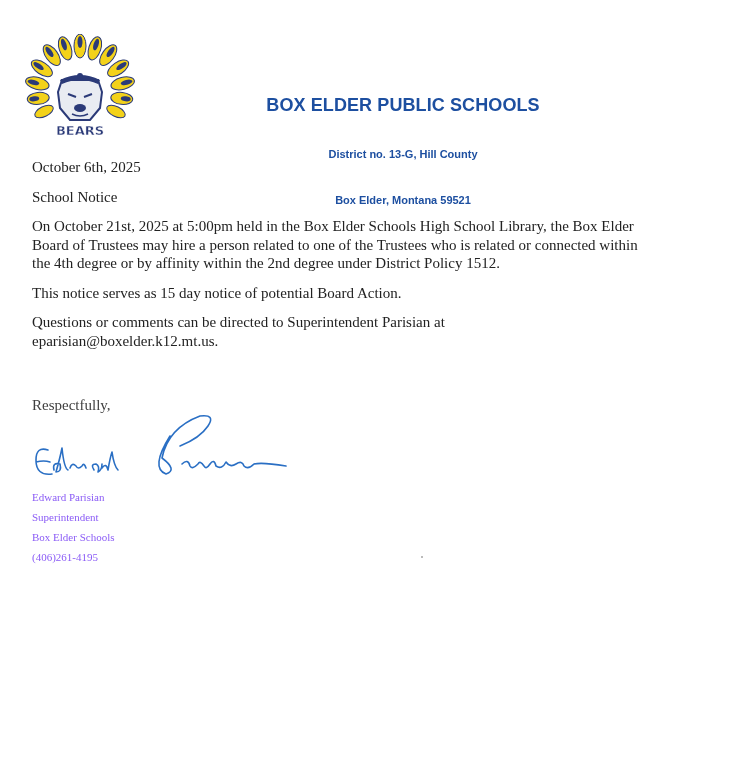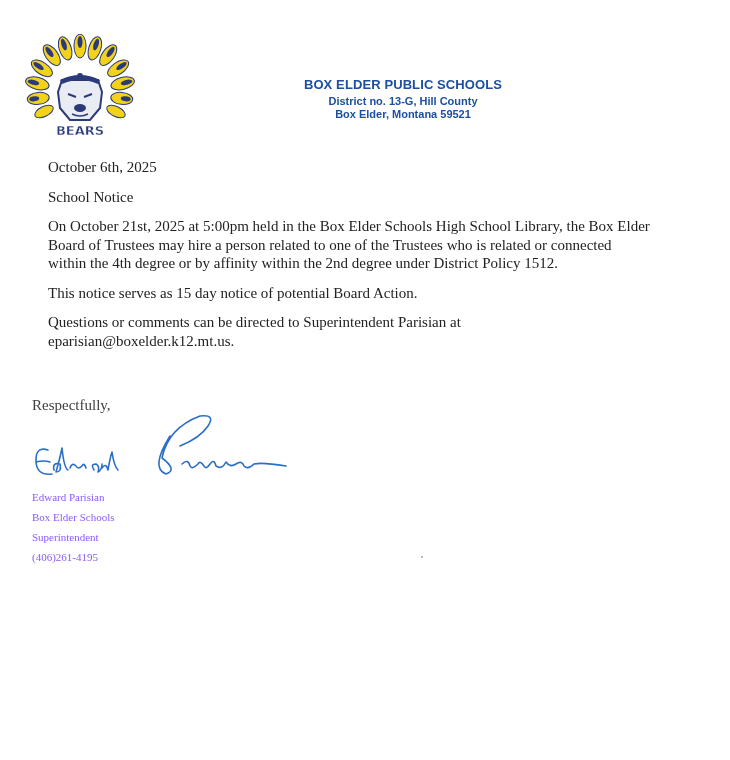--- a/index.html
+++ b/index.html
@@ -1,24 +1,24 @@
 <!DOCTYPE html>
 <html><head>
 <meta charset="utf-8">
 <style>
   html, body { margin: 0; padding: 0; background: #ffffff; }
   body { width: 730px; height: 760px; position: relative; overflow: hidden; }
   .logo { position: absolute; left: 24px; top: 34px; width: 112px; height: 106px; }
   .header { position: absolute; left: 240px; top: 75px; width: 326px; text-align: center;
             font-family: "Liberation Sans", sans-serif; color: #1d4fa0; }
-  .header .title { font-size: 13px; font-weight: bold; letter-spacing: 0.1px; line-height: 20px; }
-  .header .sub { font-size: 11px; font-weight: bold; line-height: 13px; }
+  .header .title { font-size: 18px; font-weight: bold; letter-spacing: 0.1px; line-height: 20px; margin-top: 20px; }
+  .header .sub { font-size: 11px; font-weight: bold; line-height: 13px; margin-top: 33px; }
   .body { position: absolute; left: 32px; top: 158px; width: 620px;
           font-family: "Liberation Serif", serif; font-size: 15px; color: #222; line-height: 18.5px; }
-  .body p { margin: 0 0 11px 16px; }
+  .body p { margin: 0 0 11px 0; }
   .closing { position: absolute; left: 32px; top: 397px; font-family: "Liberation Serif", serif;
              font-size: 15px; color: #404040; }
   .sig { position: absolute; left: 30px; top: 408px; width: 262px; height: 80px; }
   .signoff { position: absolute; left: 32px; top: 487px; font-family: "Liberation Serif", serif;
              font-size: 11px; color: #8b5cf6; line-height: 20px; }
   .dot { position: absolute; left: 421px; top: 556px; width: 2px; height: 2px; background: #bbb; }
 </style>
 </head>
 <body>
 
@@ -88,18 +88,18 @@
     <path d="M24 62 Q22 54 30 56 Q32 64 26 64 Q30 50 32 40 Q34 60 38 62"></path>
     <path d="M40 60 Q42 54 46 58 Q48 62 52 58 Q54 54 56 60"></path>
     <path d="M64 62 Q60 56 66 56 Q70 58 68 64 Q72 62 72 56 M72 60 Q76 54 78 62 Q80 50 82 44 Q84 58 88 62"></path>
     <path d="M140 28 Q120 60 136 66 Q148 62 132 50 Q138 20 170 8 Q186 6 178 18 Q170 30 150 38"></path>
     <path d="M152 56 Q158 50 160 58 Q162 62 168 56 Q170 52 174 58 Q176 62 180 56 Q184 50 186 58 Q192 62 196 54 Q200 60 206 56 Q212 52 214 58 Q218 62 224 56 Q232 54 256 58"></path>
   </g>
 </svg>
 
 <div class="signoff">
   <div>Edward Parisian</div>
+  <div>Superintendent</div>
   <div>Box Elder Schools</div>
-  <div>Superintendent</div>
   <div>(406)261-4195</div>
 </div>
 
 <div class="dot"></div>
 
 </body></html>

